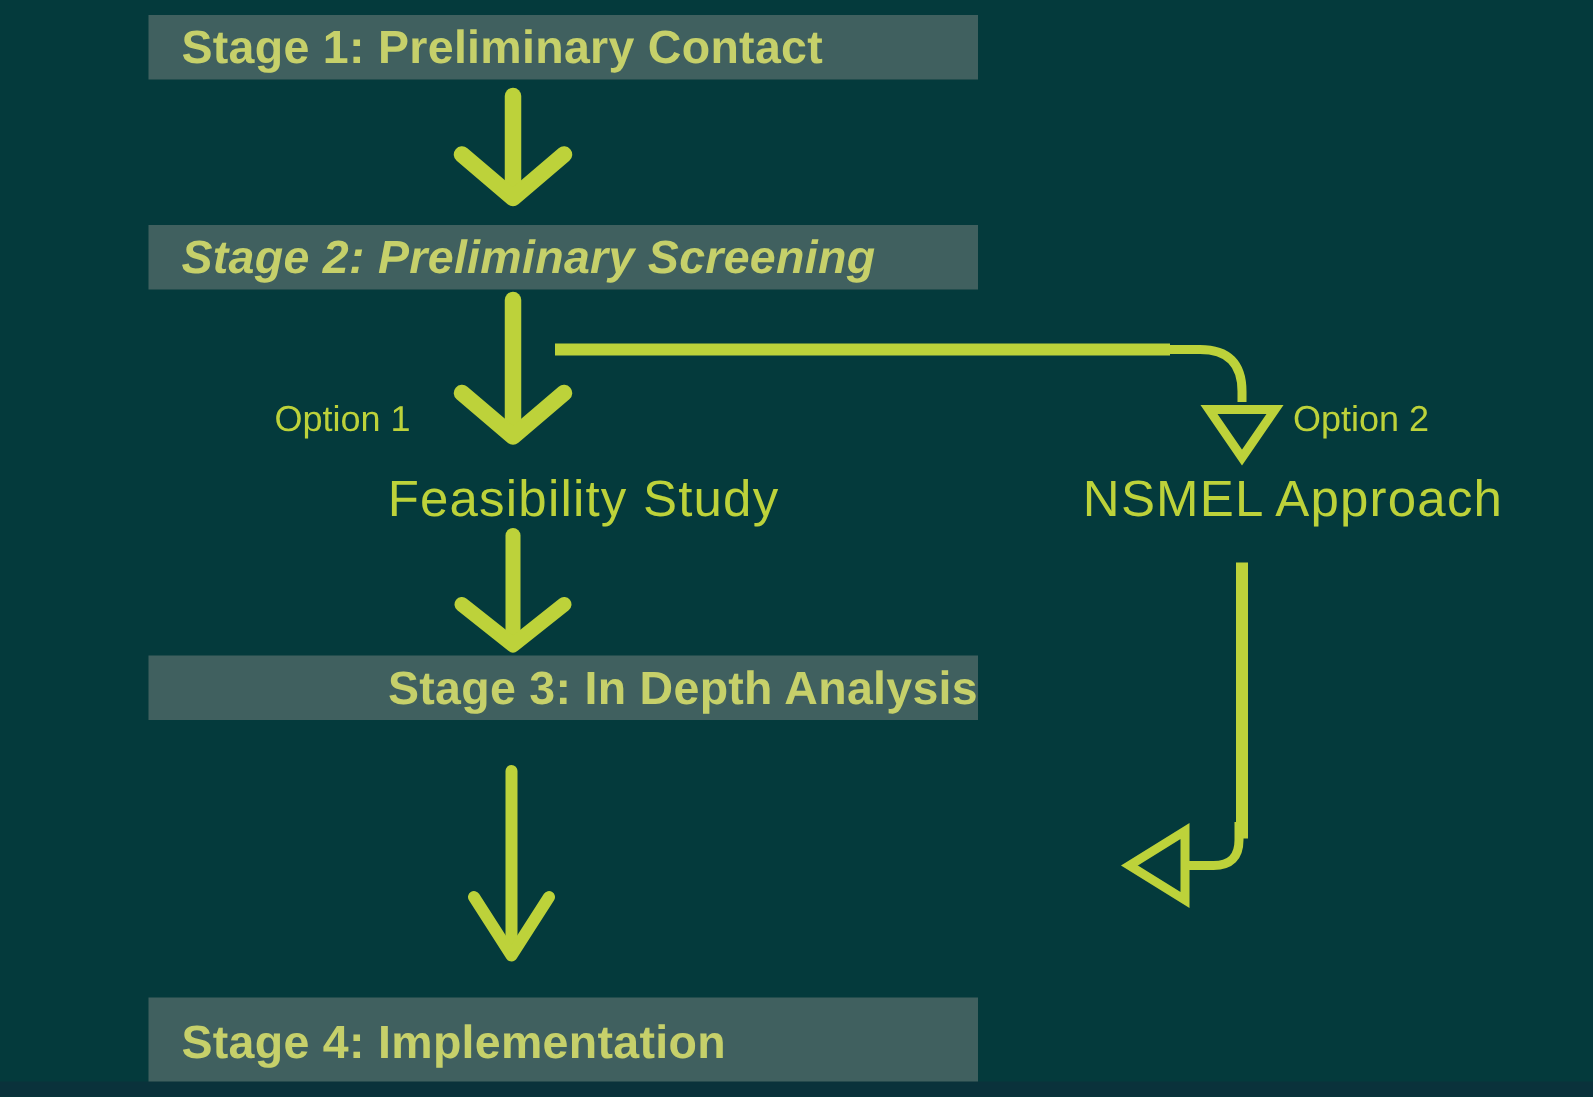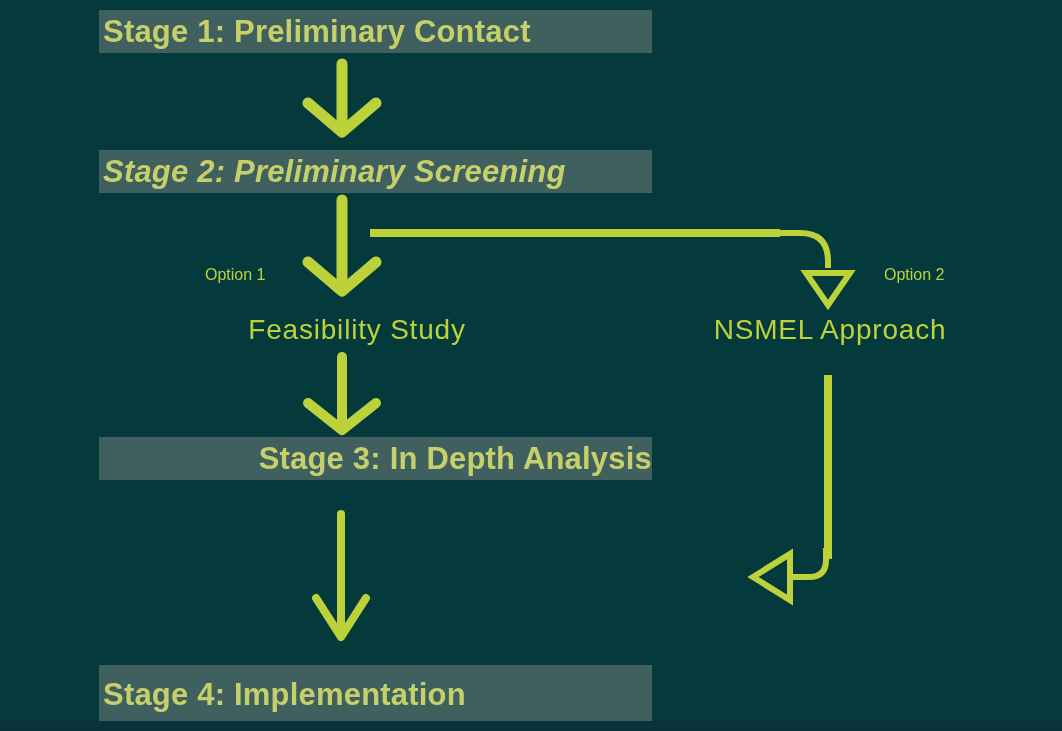--- a/index.html
+++ b/index.html
@@ -19,39 +19,40 @@
   .connector-layer{position:absolute;left:0;top:0;width:1062px;height:731px;pointer-events:none;}
   .connector-layer path{stroke:var(--accent);fill:none;}
   .tri{stroke:var(--accent);fill:none;stroke-width:6;stroke-linejoin:miter;}
 
   .stage-box{
     position:absolute;left:99px;width:553px;height:43px;
     background:var(--box-background);
     color:var(--stage-text);
     font-weight:bold;font-size:31px;letter-spacing:0.2px;
     display:flex;align-items:center;
-    padding-left:4px;box-sizing:border-box;
+    padding-left:22px;box-sizing:border-box;
     white-space:nowrap;
   }
   #stage-box-1{top:10px;}
   #stage-box-2{top:150px;font-style:italic;}
   #stage-box-3{top:437px;justify-content:flex-end;}
   #stage-box-4{top:665px;height:60px;}
 
   .option-tag{
     position:absolute;color:var(--accent);
-    font-size:16px;white-space:nowrap;margin-left:22px;
+    font-size:24px;white-space:nowrap;
   }
   #option-tag-1{left:183px;top:266px;}
   #option-tag-2{left:862px;top:266px;}
 
   .branch-title{
     position:absolute;color:var(--accent);
-    font-size:28px;letter-spacing:0.8px;white-space:nowrap;
+    font-size:34px;letter-spacing:0.8px;white-space:nowrap;
     transform:translateX(-50%);
+    margin-left:32px;
   }
   #branch-title-1{left:357px;top:314px;}
   #branch-title-2{left:830px;top:314px;}
 
   .footer-strip{
     position:absolute;left:0;bottom:0;width:1062px;height:10px;
     background:var(--footer-strip);
   }
 </style>
 </head>

